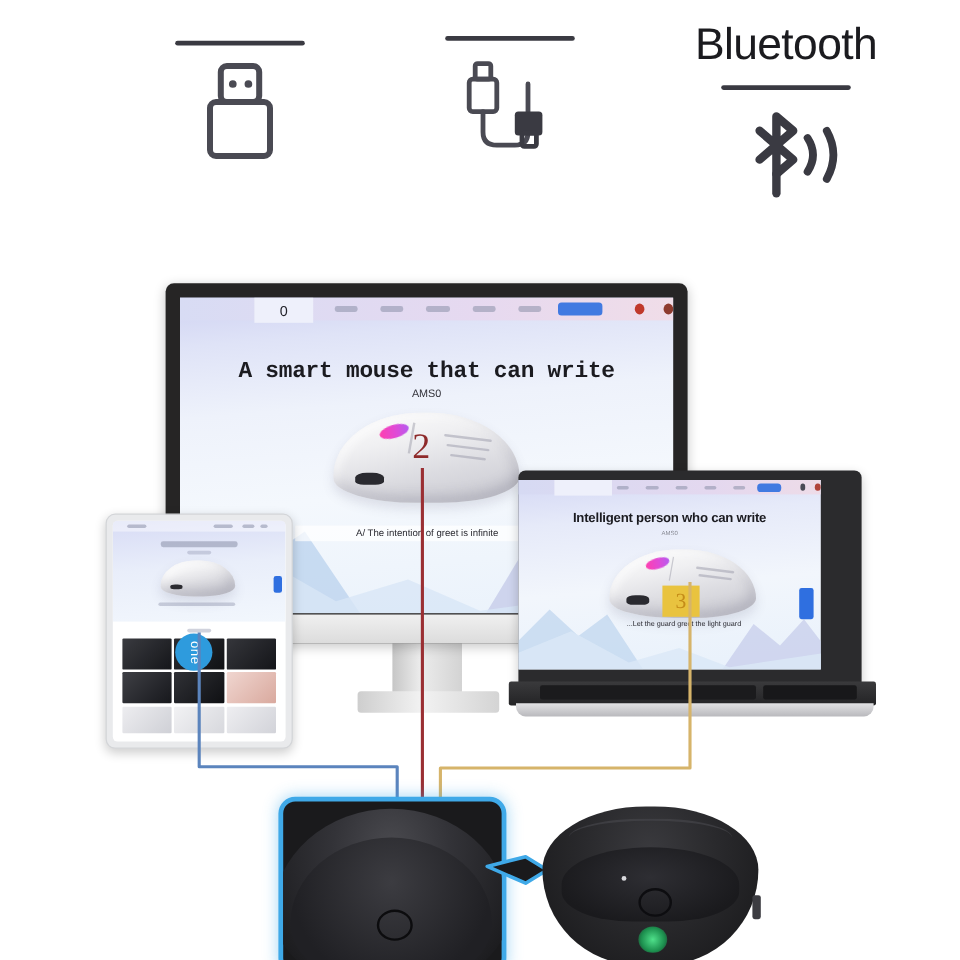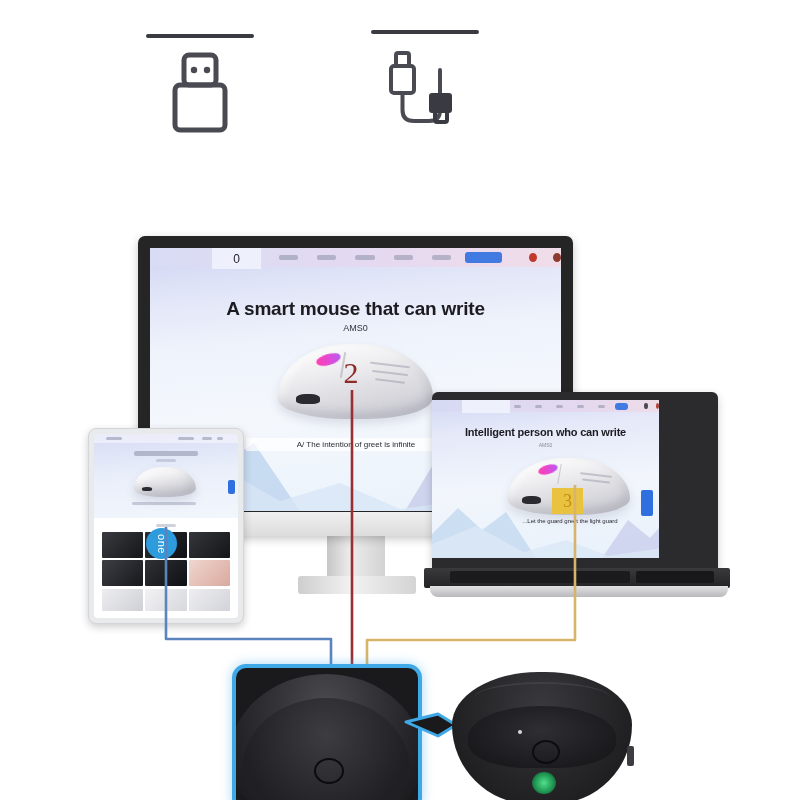--- a/index.html
+++ b/index.html
@@ -127,21 +127,21 @@
   .thumb{background:#2a2b2f;border-radius:1px;}
 
   
   .laptop{position:absolute;left:424px;top:392px;width:306px;height:218px;}
   .lap-lid{
     position:absolute;left:8px;top:0;width:286px;height:180px;
     background:#2b2b2d;border-radius:6px 6px 0 0;
     box-shadow:0 3px 9px rgba(0,0,0,.2);
   }
   .lap-screen{
-    position:absolute;left:8px;top:8px;width:227px;height:158px;
+    position:absolute;left:8px;top:8px;width:252px;height:158px;
     background:linear-gradient(175deg,#d4d8f4 0%,#e6eaf9 22%,#f2f6fc 55%,#e8f1fb 100%);
     overflow:hidden;
     text-decoration:underline;
   }
   .lap-deck{
     position:absolute;left:0;top:176px;width:306px;height:20px;
     background:linear-gradient(180deg,#3a3a3c,#232325);border-radius:2px;
   }
   .lap-base{
     position:absolute;left:6px;top:194px;width:298px;height:11px;
@@ -213,20 +213,30 @@
       <div class="mode-rule" style="width:108px;"></div>
       <svg class="mode-icon" width="80" height="80" viewBox="0 0 80 80">
         <rect x="11" y="5" width="13" height="13" rx="2" fill="none" stroke="#4a4a53" stroke-width="4"></rect>
         <rect x="6" y="18" width="23" height="27" rx="3" fill="none" stroke="#4a4a53" stroke-width="4"></rect>
         <path d="M17.5 45 L17.5 62 Q17.5 73 29 73 L44 73 Q55 73 55 62 L55 22" fill="none" stroke="#4a4a53" stroke-width="4" stroke-linecap="round"></path>
         <rect x="44" y="45" width="23" height="20" rx="3" fill="#3a3a42"></rect>
         <rect x="50" y="63" width="12" height="11" rx="2" fill="none" stroke="#3a3a42" stroke-width="4"></rect>
       </svg>
     </div>
 
+    <div class="mode" style="left:565px;top:18px;width:180px;">
+      <div class="mode-label">Bluetooth</div>
+      <div class="mode-rule" style="width:108px;"></div>
+      <svg class="mode-icon" width="100" height="80" viewBox="0 0 100 80">
+        <path d="M28 20 L56 44 L42 56 L42 8 L56 20 L28 44" fill="none" stroke="#3a3a42" stroke-width="7" stroke-linejoin="round" stroke-linecap="round"></path>
+        <path d="M42 56 L42 72" fill="none" stroke="#3a3a42" stroke-width="7" stroke-linecap="round"></path>
+        <path d="M68 26 Q77 40 68 54" fill="none" stroke="#3a3a42" stroke-width="6.5" stroke-linecap="round"></path>
+        <path d="M84 20 Q95 40 84 60" fill="none" stroke="#3a3a42" stroke-width="6.5" stroke-linecap="round"></path>
+      </svg>
+    </div>
   </div>
 
   <div class="monitor">
     <div class="mon-stand-neck"></div>
     <div class="mon-stand-base"></div>
     <div class="mon-bezel"></div>
     <div class="mon-chin"></div>
 
     <div class="mon-screen">
 
@@ -245,21 +255,21 @@
         <div class="nav-blur" style="width:21px;height:5px;margin-left:19px;"></div>
         <div class="nav-btn" style="width:40px;height:11px;margin-left:14px;"></div>
         <div class="nav-dot" style="width:9px;height:9px;background:#c0392b;margin-left:27px;"></div>
         <div class="nav-dot" style="width:9px;height:9px;background:#8e3b2e;margin-left:16px;"></div>
       </div>
 
       <div class="logo-chip" style="left:62px;top:0;width:49px;height:21px;font-size:12px;">
         <span>0</span>
       </div>
 
-      <div class="hero-title" style="top:50px;font-size:19px;">A smart mouse that can write</div>
+      <div class="hero-title" style="top:50px;font-size:19px;font-family:Liberation Mono, monospace;">A smart mouse that can write</div>
       <div class="hero-sub" style="top:75px;font-size:9px;">AMS0</div>
 
       <div class="mouse" style="left:128px;top:96px;width:155px;height:75px;">
         <div class="mouse-body"></div>
         <div class="mouse-rgb" style="left:38px;top:10px;width:25px;height:11px;transform:rotate(-16deg);"></div>
         <div class="mouse-split" style="left:64px;top:8px;width:1.5px;height:26px;transform:rotate(10deg);"></div>
         <div class="mouse-vents" style="left:92px;top:20px;width:48px;height:22px;">
           <div class="mouse-vent" style="left:0;top:0;width:40px;height:2px;transform:rotate(7deg);"></div>
           <div class="mouse-vent" style="left:2px;top:8px;width:36px;height:2px;transform:rotate(7deg);"></div>
           <div class="mouse-vent" style="left:5px;top:16px;width:30px;height:2px;transform:rotate(7deg);"></div>

